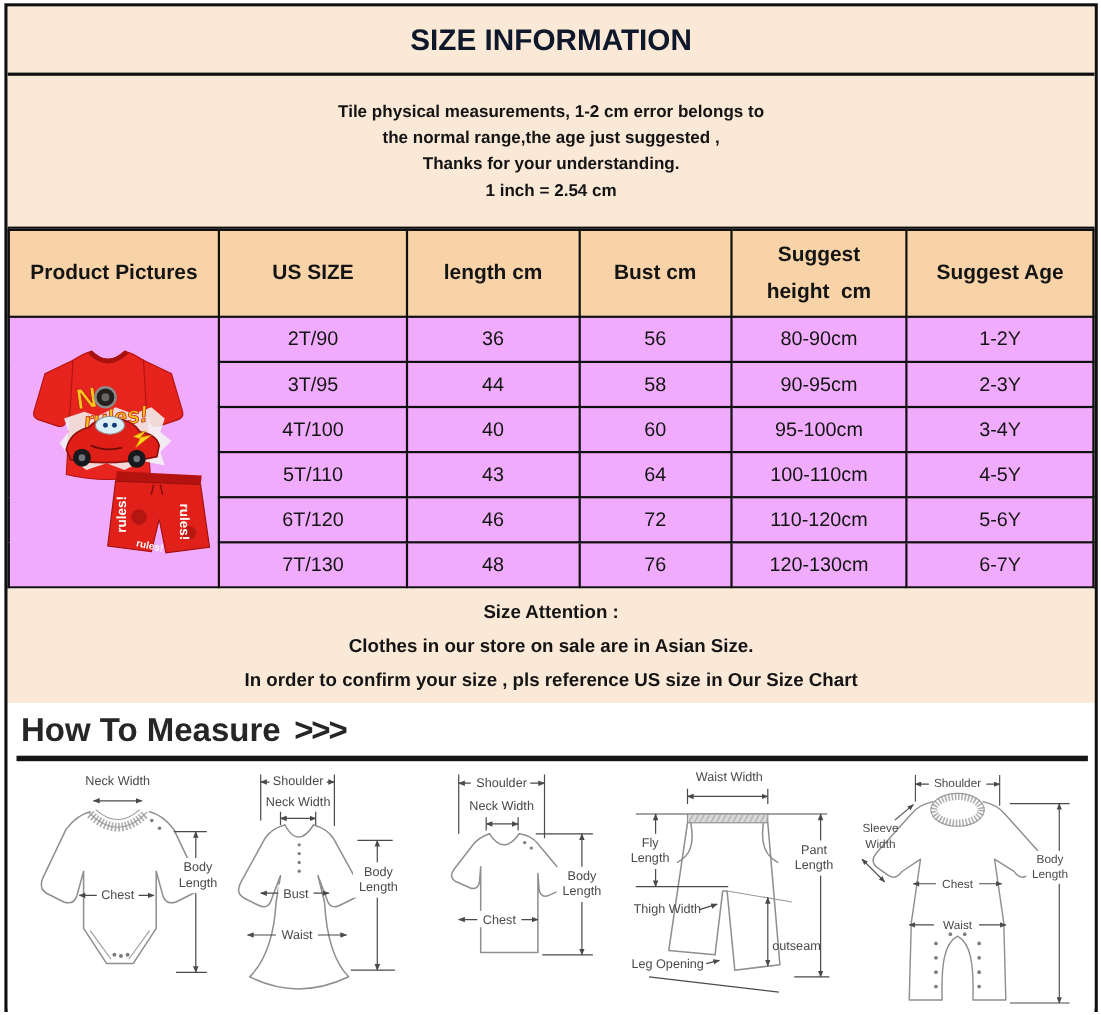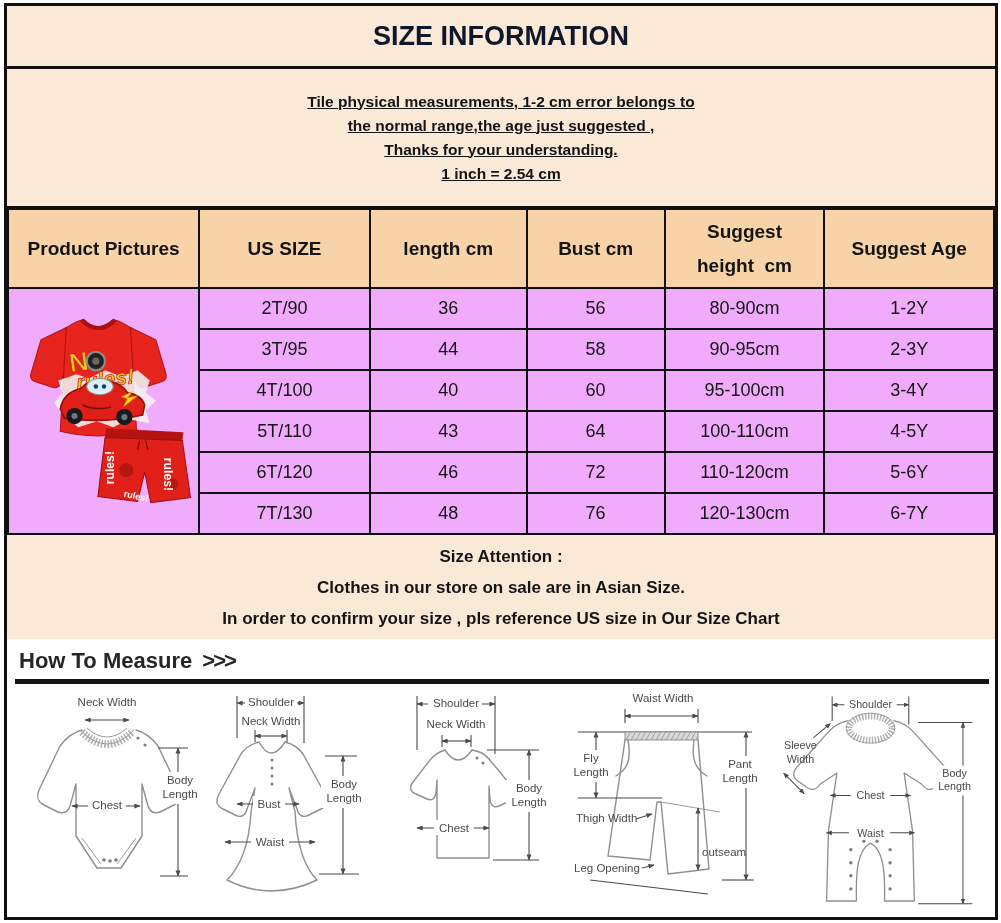--- a/index.html
+++ b/index.html
@@ -11,37 +11,37 @@
   .frame{width:100%;height:100%;box-sizing:border-box;border:3px solid #101010;display:flex;flex-direction:column;}
   .sec-title{
     height:60px;flex:0 0 auto;background:#fbe9d8;border-bottom:3px solid #101010;
     display:flex;align-items:center;justify-content:center;
   }
   .sec-title h1{margin:0;font-size:27px;font-weight:bold;letter-spacing:0px;color:#0f172a;}
   .sec-note{
     height:137px;flex:0 0 auto;background:#fbe9d8;border-bottom:2px solid #101010;
     display:flex;flex-direction:column;align-items:center;justify-content:center;
   }
-  .sec-note div{font-size:15.5px;font-weight:bold;line-height:24px;text-align:center;text-decoration:underline;}
+  .sec-note div{font-size:15.5px;font-weight:bold;line-height:24px;text-align:center;}
 
   table.size{border-collapse:collapse;table-layout:fixed;width:100%;flex:0 0 auto;}
   table.size th,table.size td{border:2px solid #101010;text-align:center;vertical-align:middle;padding:0;}
   table.size th{background:#f8d3a7;font-size:19px;font-weight:bold;height:77px;}
   table.size td{background:#f0abfc;font-size:18px;font-weight:normal;height:39px;}
   td.prodcell{padding:0;}
   .pre2{white-space:pre;margin-top:12px;}
 
   .sec-attn{
     height:104px;flex:0 0 auto;background:#fbe9d8;
     display:flex;flex-direction:column;align-items:center;justify-content:center;
   }
   .sec-attn div{font-size:17px;font-weight:bold;line-height:31px;text-align:left;}
 
   .sec-measure{flex:1 1 auto;background:#fff;display:flex;flex-direction:column;}
-  .measure-head{padding:9px 0 5px 12px;font-size:22px;font-weight:bold;color:#262626;}
+  .measure-head{padding:9px 0 5px 12px;font-size:30px;font-weight:bold;color:#262626;}
   .measure-head .chev{font-weight:bold;letter-spacing:-2px;margin-left:4px;}
   .measure-rule{height:5px;background:#151515;margin:0 6px 0 8px;flex:0 0 auto;}
   .diagrams{display:flex;justify-content:space-between;align-items:flex-start;padding:4px 4px 0 5px;flex:1 1 auto;}
 
   .garm{stroke:#8f8f8f;stroke-width:1.4;fill:none;stroke-linejoin:round;stroke-linecap:round;}
   .garmthin{stroke:#9a9a9a;stroke-width:1;fill:none;}
   .rib{stroke:#b0b0b0;stroke-width:8;fill:none;stroke-dasharray:1.6,1.6;}
   .ln{stroke:#4a4a4a;stroke-width:1.1;fill:none;}
   .ar{stroke:#4a4a4a;stroke-width:1.1;fill:none;marker-start:url(#aS);marker-end:url(#aE);}
   .arE{stroke:#4a4a4a;stroke-width:1.1;fill:none;marker-end:url(#aE);}

